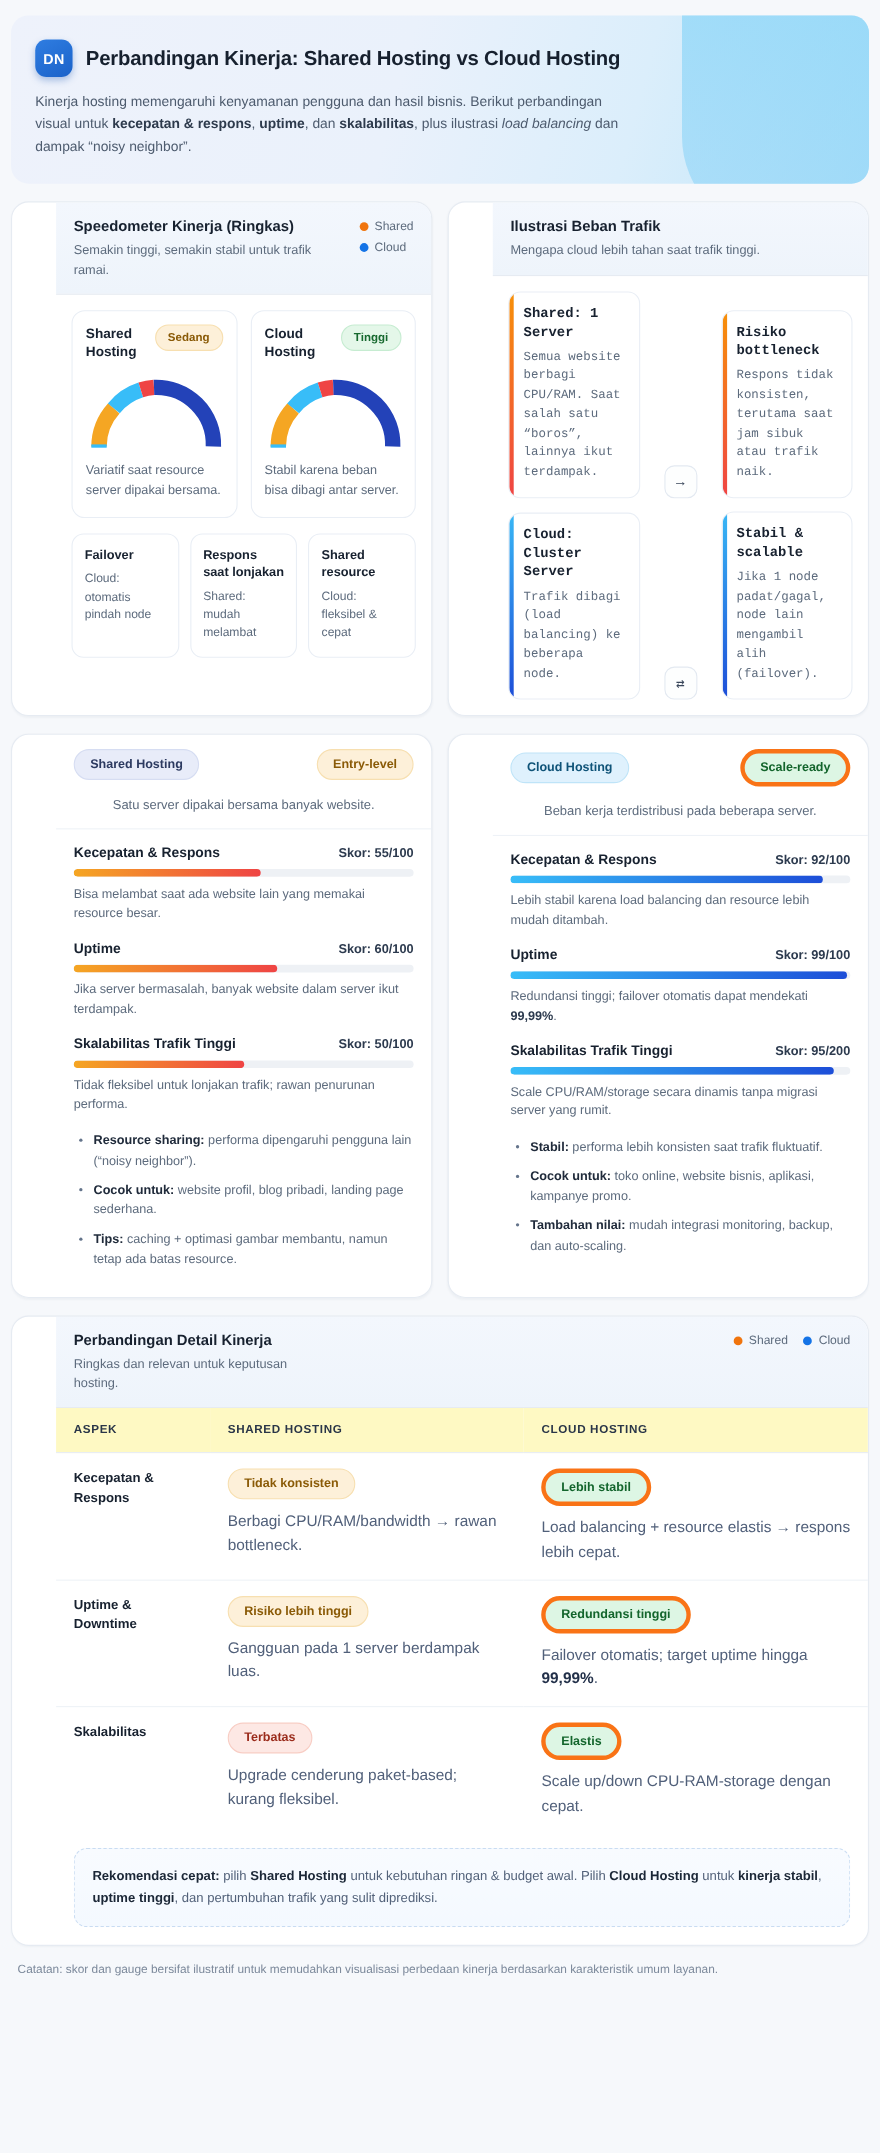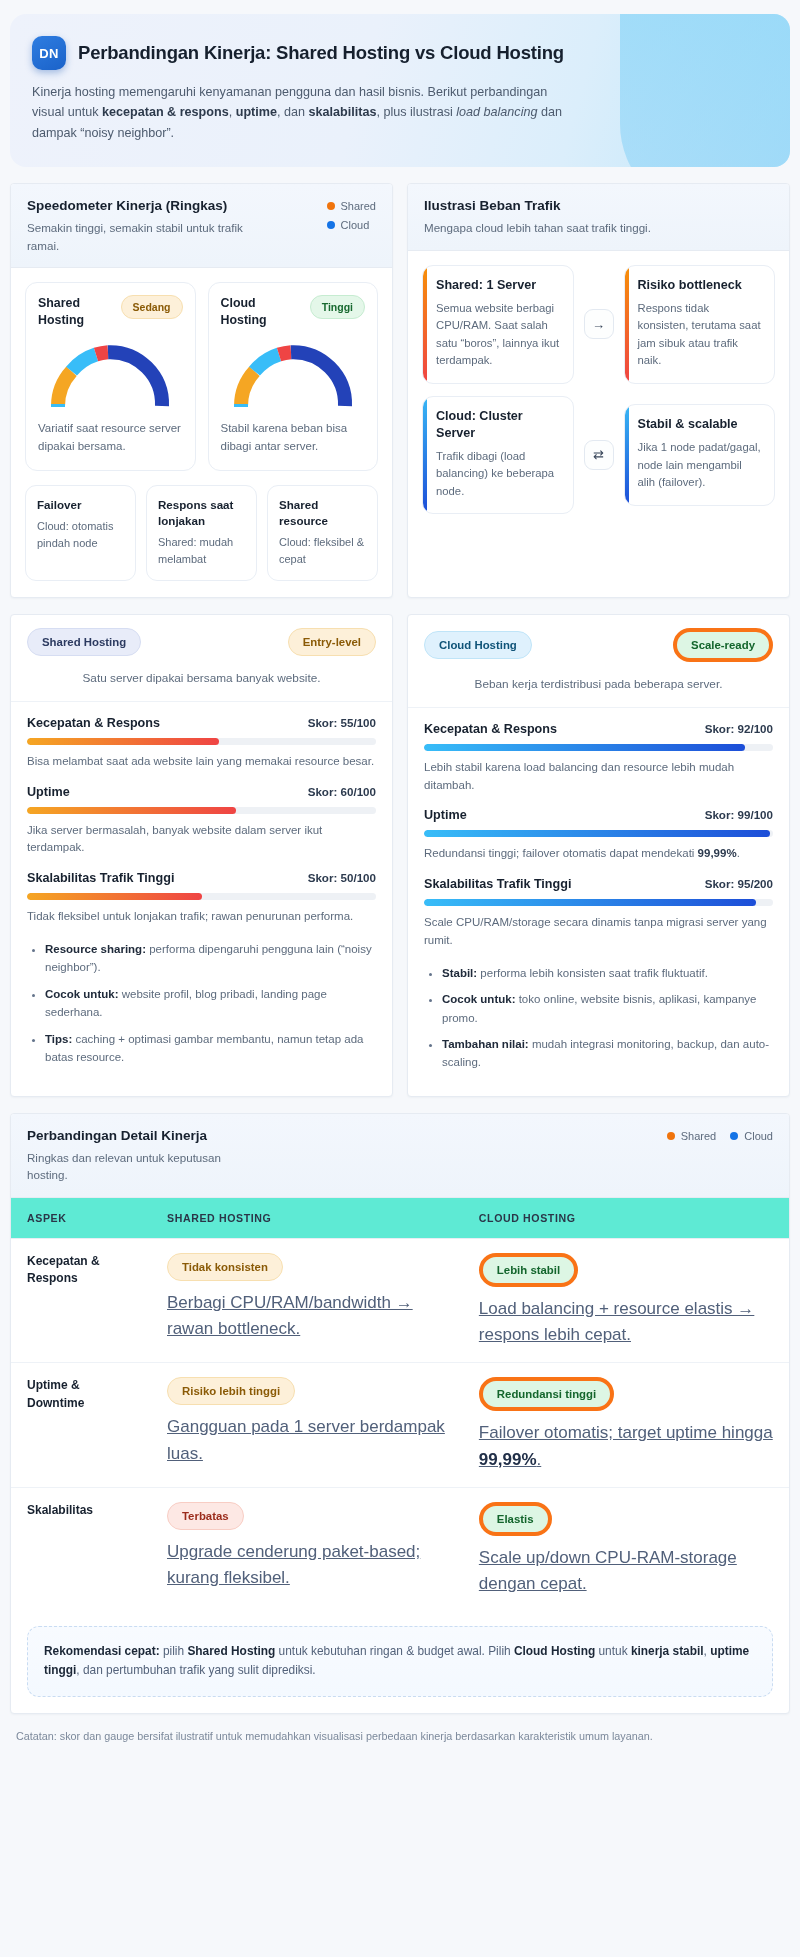--- a/index.html
+++ b/index.html
@@ -41,23 +41,24 @@
   .hero-desc {
     position:relative; z-index:2;
     margin-top:12px; font-size:12.6px; line-height:1.62; color:#4d5b6e;
     max-width: 540px;
   }
   .hero-desc b { color:#2d3a4c; }
   .hero-desc i { font-style: italic; text-align: center; }
 
   
   .card {
-    background:#fff; border:1px solid #e6ebf2; border-radius:4px;
+    background:#fff; border:1px solid #e6ebf2; border-radius:16px;
     box-shadow: 0 1px 2px rgba(20,40,80,.04);
     overflow:hidden;
+    padding-left:40px;
   }
   .card-head {
     background:linear-gradient(180deg,#f3f7fd,#eef4fb);
     border-bottom:1px solid #e6ebf2;
     padding:14px 16px 13px 16px;
     display:flex; justify-content:space-between; align-items:flex-start; gap:10px;
   }
   .card-h-title { font-size:13.5px; font-weight:bold; color:#17212f; }
   .card-h-sub { font-size:11.6px; color:#5d6b7d; margin-top:6px; line-height:1.5; max-width:230px;}
   .legend { display:flex; flex-direction:column; gap:7px; align-items:flex-start; padding-top:2px;}
@@ -92,21 +93,21 @@
   .mini-row { display:flex; gap:10px; padding:0 14px 16px 14px;}
   .mini {
     flex:1 1 0; min-width:0;
     border:1px solid #e9eef5; border-radius:11px; padding:11px 11px 13px 11px;
   }
   .mini-t { font-size:11.6px; font-weight:bold; color:#17212f; line-height:1.4;}
   .mini-d { font-size:11px; color:#5d6b7d; line-height:1.5; margin-top:5px;}
 
   
   .traffic-body { padding:14px; display:flex; flex-direction:column; gap:12px; flex:1;}
-  .traffic-line { display:flex; align-items:center; gap:10px;}
+  .traffic-line { display:flex; align-items:flex-end; gap:22px;font-family:Liberation Mono, monospace;}
   .tcard {
     flex:1 1 0; min-width:0;
     border:1px solid #e9eef5; border-radius:11px; padding:11px 12px 13px 13px;
     position:relative; overflow:hidden; background:#fff;
   }
   .tcard:before{ content:""; position:absolute; left:0; top:0; bottom:0; width:4px; }
   .tcard.orange:before{ background:linear-gradient(180deg,#f79009,#ef4444); }
   .tcard.blue:before{ background:linear-gradient(180deg,#38b6f5,#1d4ed8); }
   .tcard-t { font-size:12.6px; font-weight:bold; color:#17212f; line-height:1.35;}
   .tcard-d { font-size:11.3px; color:#5d6b7d; line-height:1.55; margin-top:6px;}
@@ -141,27 +142,27 @@
   ul.bullets{ margin:14px 0 0 0; padding-left:18px;}
   ul.bullets li{ font-size:11.5px; color:#5d6b7d; line-height:1.6; margin-bottom:8px;}
   ul.bullets li b{ color:#202b3b;}
   ul.bullets li::marker{ color:#64748b; }
 
   
   table { width:100%; border-collapse:collapse;}
   th {
     text-align:left; font-size:10.6px; letter-spacing:.6px; font-weight:bold;
     color:#2a3648; padding:14px 16px; border-bottom:1px solid #e8edf4;
-    background:#5eead4;
+    background:#fef9c3;
   }
   td { padding:14px 16px; border-bottom:1px solid #eef2f7; vertical-align:top;}
   tr:last-child td{ border-bottom:none;}
   .td-aspect{ font-size:12px; font-weight:bold; color:#17212f; line-height:1.45; width:140px;}
   .cell-pill{ display:inline-block; margin-bottom:9px;}
-  .cell-text{ font-size:17px; color:#51607a; line-height:1.55;text-decoration:underline;}
+  .cell-text{ font-size:14px; color:#51607a; line-height:1.55;}
   .cell-text b{ color:#223049;}
 
   .reco {
     margin:14px 16px 16px 16px; padding:15px 16px;
     border:1px dashed #c9dcf2; border-radius:12px;
     background:linear-gradient(180deg,#f8fbff,#f4f9ff);
     font-size:11.9px; line-height:1.66; color:#53627a;
   }
   .reco b{ color:#1b2737;}
   .footnote{ font-size:10.8px; color:#7c899b; padding:14px 6px 4px 6px; line-height:1.5;}

